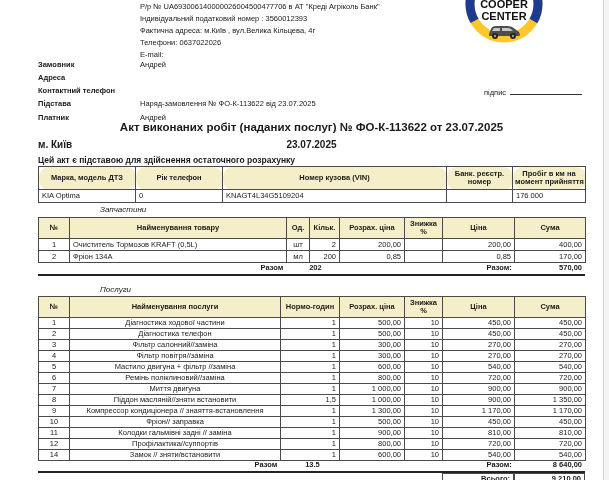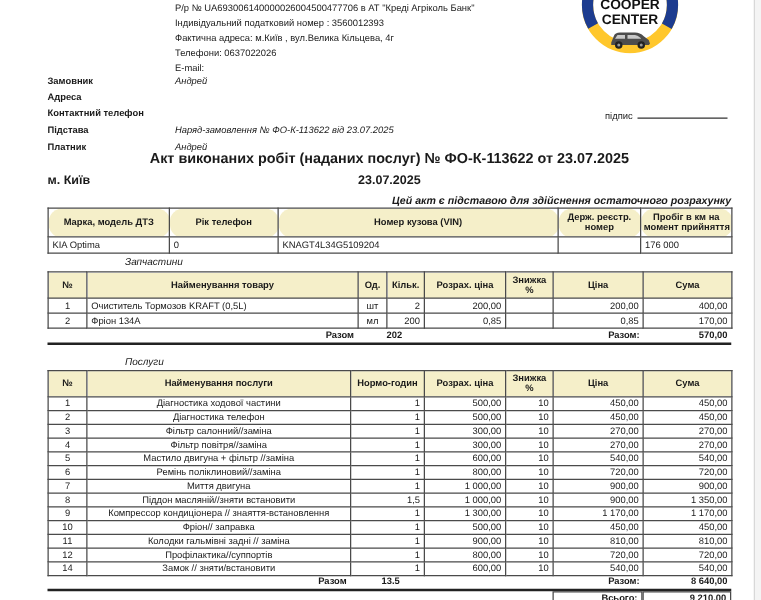--- a/index.html
+++ b/index.html
@@ -16,30 +16,30 @@
   .logo{position:absolute;left:465px;top:-35px;width:78px;height:78px;}
   .logo svg{position:absolute;left:0;top:0;}
   .logo .t1{position:absolute;left:0;top:33px;width:78px;text-align:center;
             font-weight:bold;font-size:11px;letter-spacing:0;color:#111;}
   .logo .t2{position:absolute;left:0;top:45px;width:78px;text-align:center;
             font-weight:bold;font-size:11px;color:#111;}
   .logo .car{position:absolute;left:21px;top:59px;}
 
   
   .flabel{position:absolute;left:38px;font-size:7.5px;font-weight:bold;white-space:nowrap;}
-  .fvalue{position:absolute;left:140px;font-size:7.5px;white-space:nowrap;font-style:italic;}
+  .fvalue{position:absolute;left:140px;font-size:7.5px;white-space:nowrap;}
   .sig{position:absolute;left:484px;top:86px;font-size:7.5px;}
   .sig .line{display:inline-block;width:72px;border-bottom:1px solid #333;height:8px;margin-left:4px;}
 
   .act-title{position:absolute;left:38px;top:121px;width:547px;text-align:center;
              font-weight:bold;font-size:11.5px;white-space:nowrap;}
   .city{position:absolute;left:38px;top:139px;font-weight:bold;font-size:10px;}
   .date{position:absolute;left:38px;top:139px;width:547px;text-align:center;font-weight:bold;font-size:10px;}
-  .subtitle{position:absolute;left:38px;top:155px;width:547px;text-align:right;
-            font-weight:bold;font-size:8.5px;font-style:italic;}
+  .subtitle{position:absolute;left:38px;top:155px;width:547px;text-align:left;
+            font-weight:bold;font-size:8.5px;}
 
   table{border-collapse:collapse;table-layout:fixed;}
   td{border:1px solid #4a4a4a;font-size:7.5px;padding:0 3px;overflow:hidden;
      white-space:nowrap;line-height:10px;}
   .hdr td{background:#F5EFC9;font-weight:bold;text-align:center;padding:1px 2px;}
   .hdr .sub{line-height:8.5px;}
   .c{text-align:center;} .l{text-align:left;} .r{text-align:right;}
 
   .vehicle{position:absolute;left:38px;top:166px;width:547px;}
   .vehicle .hdr td{height:20px;border-radius:10px;}
@@ -128,21 +128,21 @@
         <col style="width:224px">
         <col style="width:66px">
         <col style="width:73px">
       </colgroup>
     <tbody>
         <tr class="hdr">
       <td>Марка, модель ДТЗ</td>
       <td>Рік телефон</td>
       <td>Номер кузова (VIN)</td>
       <td>
-        <div class="sub">Держ. реєстр.</div>
+        <div class="sub">Банк. реєстр.</div>
         <div class="sub">номер</div>
       </td>
       <td>
         <div class="sub">Пробіг в  км на</div>
         <div class="sub">момент прийняття</div>
       </td>
     </tr>
     <tr class="body">
       <td>KIA Optima</td>
       <td>0</td>

